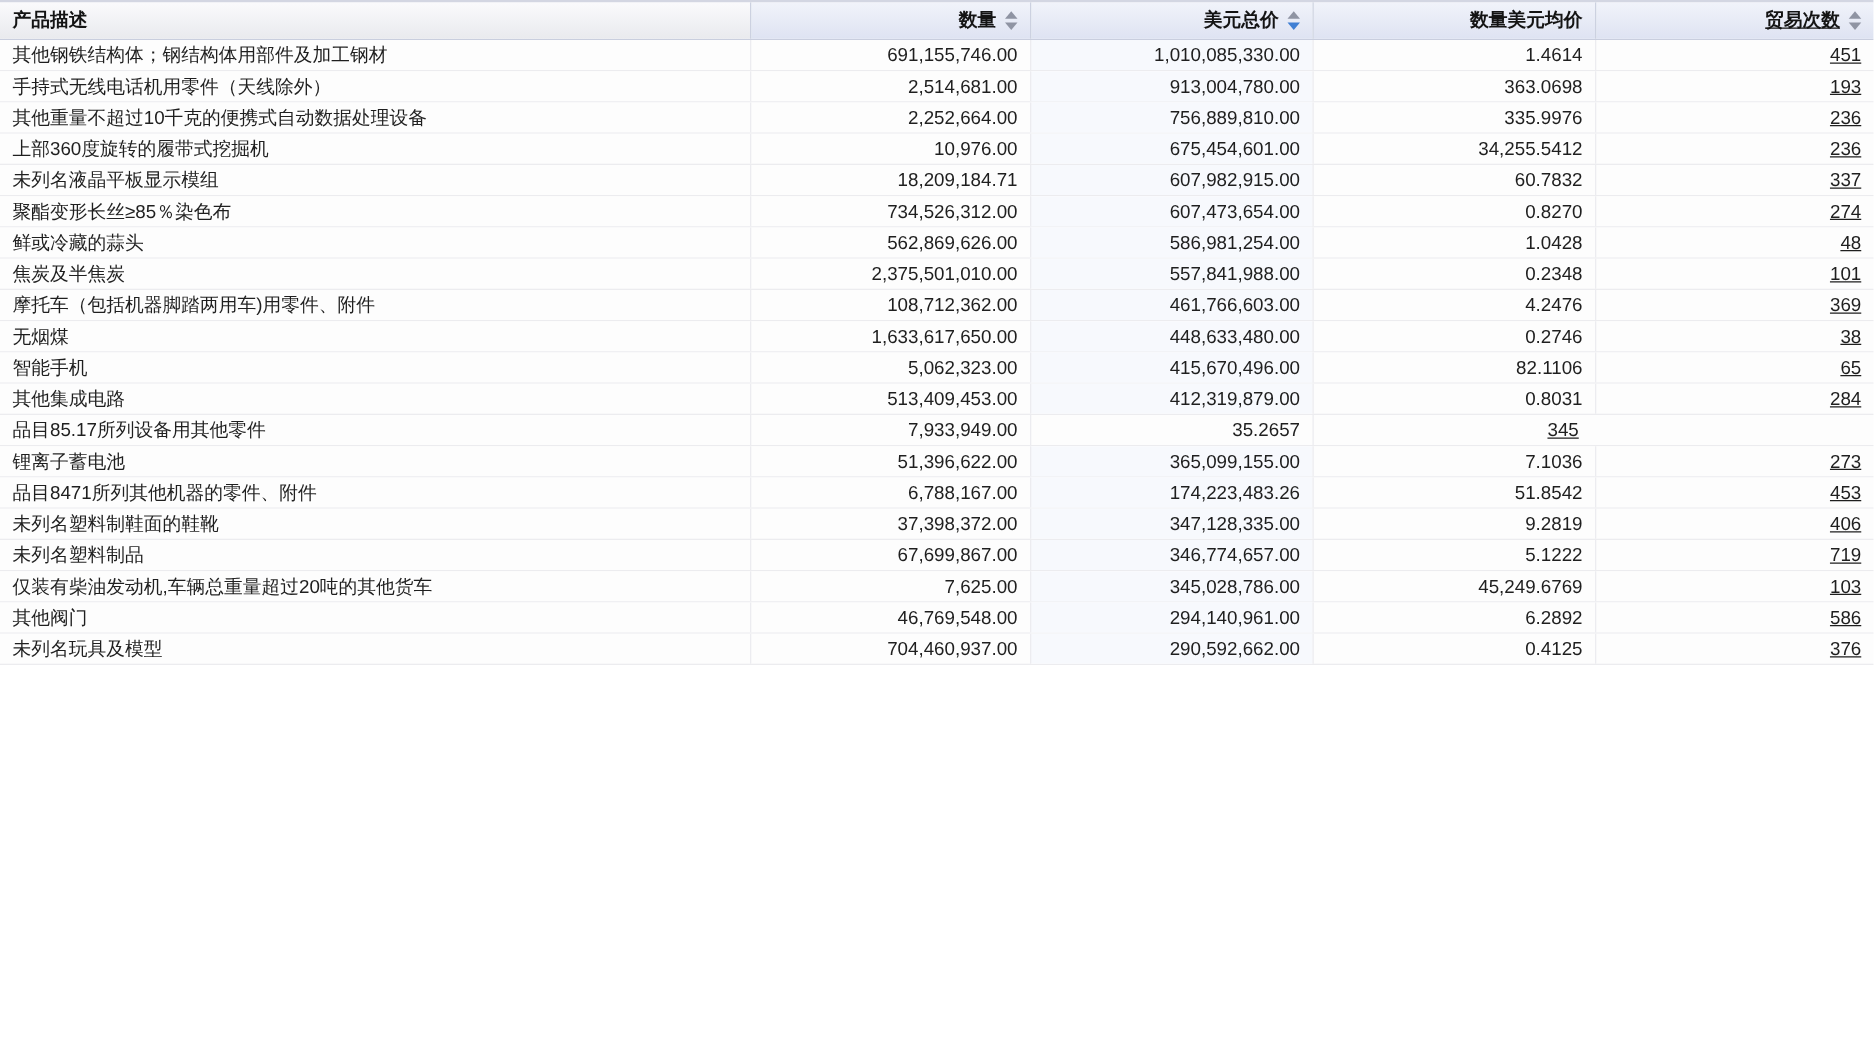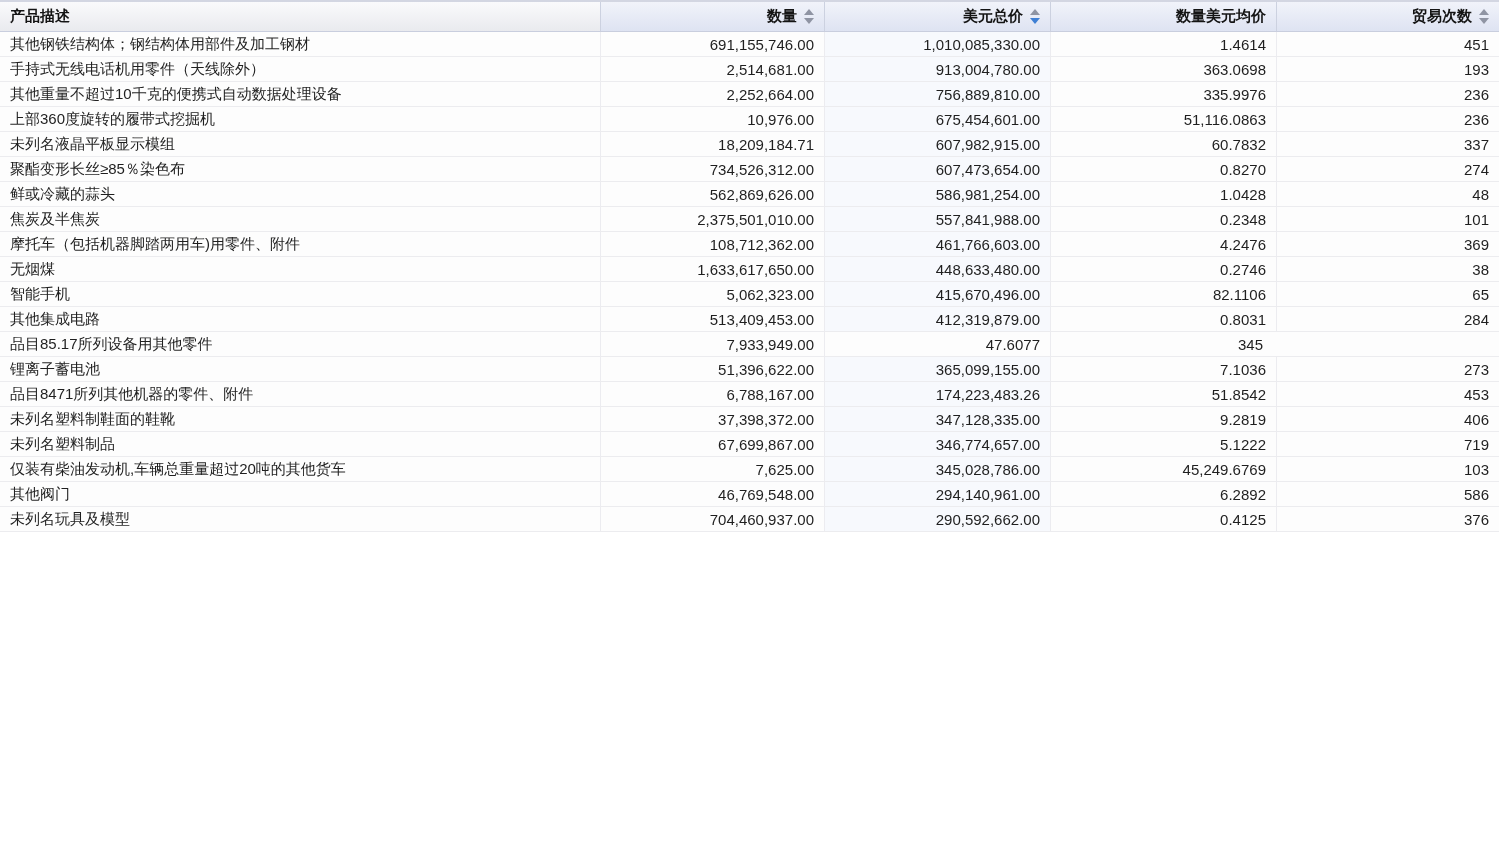--- a/index.html
+++ b/index.html
@@ -26,21 +26,21 @@
       white-space:nowrap;}
   .td.num{justify-content:flex-end;border-left:1px solid #ececf0;
       font-family:"Liberation Sans","DejaVu Sans",sans-serif;}
   .td.sorted{background:#f7f9fd;}
 
   
   .c0{width:600px;}
   .c1{width:224px;}
   .c2{width:226px;}
   .c3{width:226px;}
-  .c4{width:223px;}
+  .c4{width:223px;text-decoration:underline;}
 </style>
 </head>
 <body>
 
 <div class="table">
 
   <div class="thead">
     <div class="th first c0">
       <span>产品描述</span>
     </div>
@@ -92,21 +92,21 @@
       <div class="td num c1">2,252,664.00</div>
       <div class="td num sorted c2">756,889,810.00</div>
       <div class="td num c3">335.9976</div>
       <div class="td num c4">236</div>
     </div>
 
     <div class="tr">
       <div class="td c0">上部360度旋转的履带式挖掘机</div>
       <div class="td num c1">10,976.00</div>
       <div class="td num sorted c2">675,454,601.00</div>
-      <div class="td num c3">51,116.0863</div>
+      <div class="td num c3">34,255.5412</div>
       <div class="td num c4">236</div>
     </div>
 
     <div class="tr">
       <div class="td c0">未列名液晶平板显示模组</div>
       <div class="td num c1">18,209,184.71</div>
       <div class="td num sorted c2">607,982,915.00</div>
       <div class="td num c3">60.7832</div>
       <div class="td num c4">337</div>
     </div>
@@ -163,21 +163,21 @@
       <div class="td c0">其他集成电路</div>
       <div class="td num c1">513,409,453.00</div>
       <div class="td num sorted c2">412,319,879.00</div>
       <div class="td num c3">0.8031</div>
       <div class="td num c4">284</div>
     </div>
 
     <div class="tr">
       <div class="td c0">品目85.17所列设备用其他零件</div>
       <div class="td num c1">7,933,949.00</div>
-      <div class="td num c3">47.6077</div>
+      <div class="td num c3">35.2657</div>
       <div class="td num c4">345</div>
     </div>
 
     <div class="tr">
       <div class="td c0">锂离子蓄电池</div>
       <div class="td num c1">51,396,622.00</div>
       <div class="td num sorted c2">365,099,155.00</div>
       <div class="td num c3">7.1036</div>
       <div class="td num c4">273</div>
     </div>

